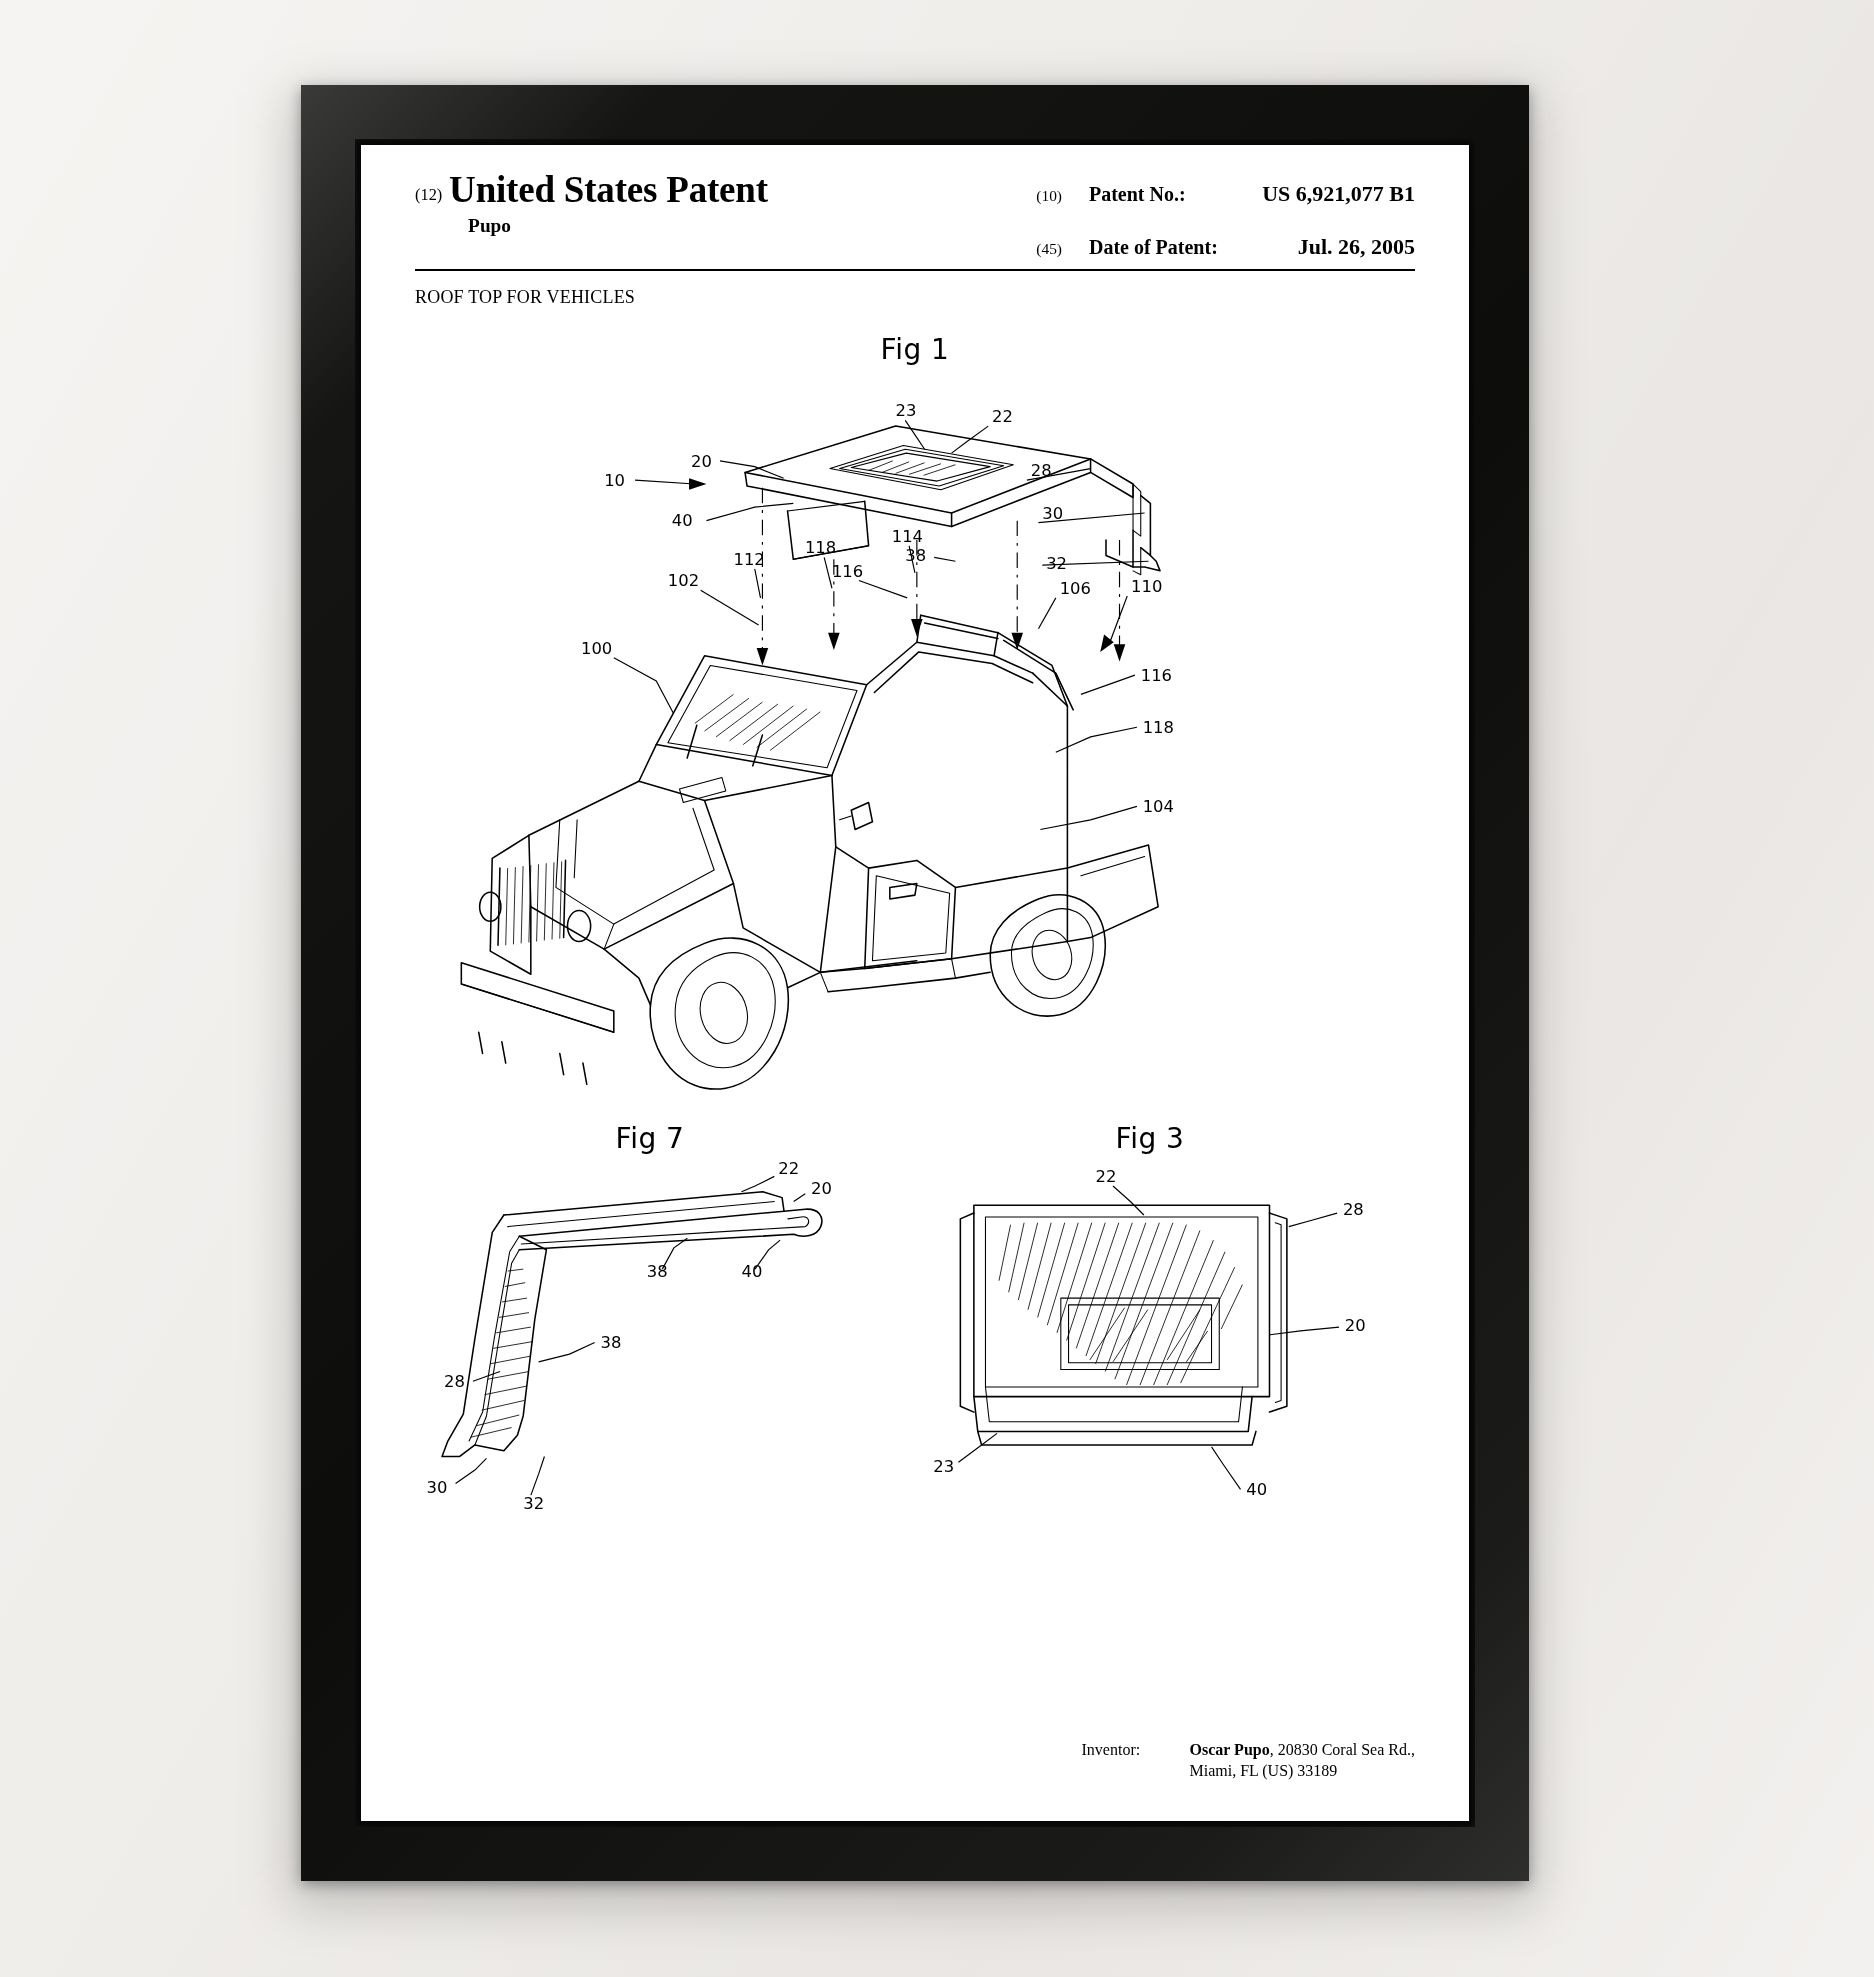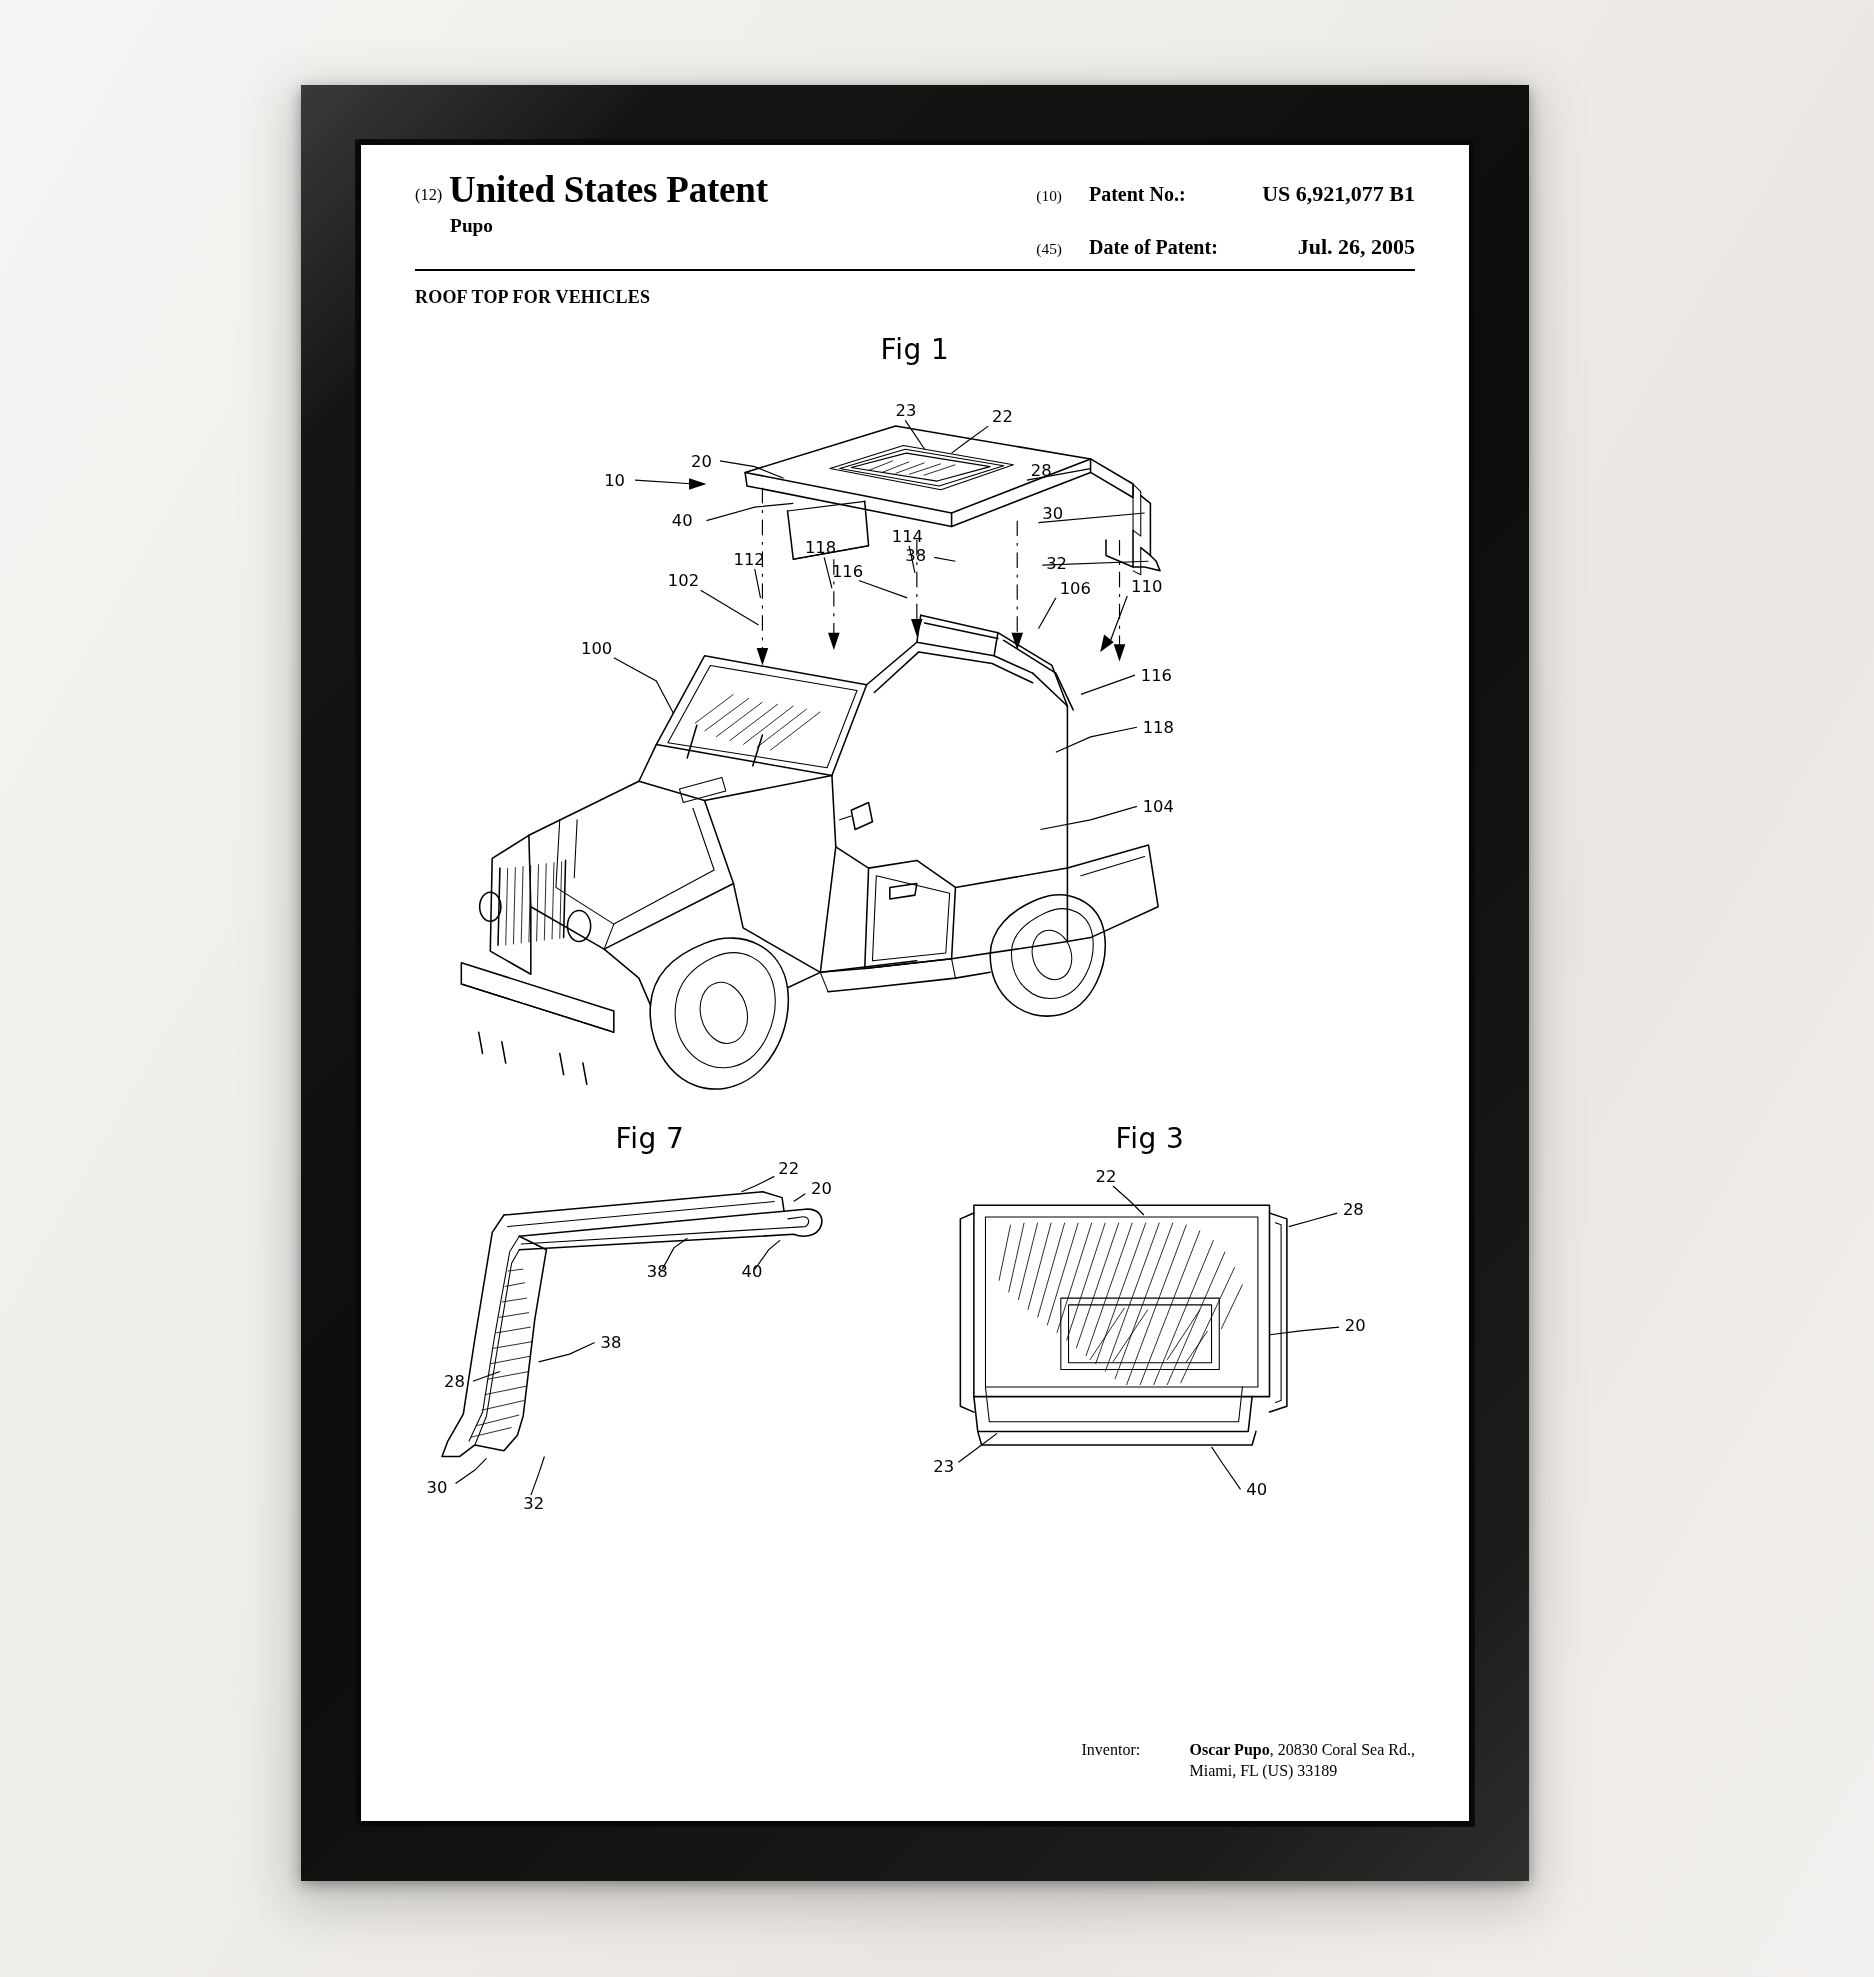--- a/index.html
+++ b/index.html
@@ -89,41 +89,41 @@
     font-size: 37px;
     font-weight: bold;
     line-height: 1.02;
     letter-spacing: -0.2px;
     white-space: nowrap;
   }
   .inventor-surname {
     font-size: 19.3px;
     font-weight: bold;
     margin-top: 5.8px;
-    margin-left: 1px;
+    margin-left: 19px;
   }
   .hdr-right {
     display: grid;
     grid-template-columns: auto auto auto;
     column-gap: 11.6px;
     row-gap: 5.8px;
     align-items: baseline;
     padding-top: 9.7px;
     gap: 27px;
   }
   .hdr-right .num { font-size: 15.4px; }
   .hdr-right .lbl { font-size: 20px; font-weight: bold; white-space: nowrap; }
   .hdr-right .val { font-size: 22px; font-weight: bold; text-align: right; white-space: nowrap; padding-left: 17.4px;}
   .rule {
     border-bottom: 2.4px solid #000;
     margin: 9.7px 0 0 0;
   }
   .doc-title {
     font-size: 18px;
-    font-weight: bold;
+    font-weight: normal;
     letter-spacing: 0.2px;
     margin-top: 15.4px;
   }
 
   
   .fig-caption {
     font-family: "DejaVu Sans", sans-serif;
     font-size: 28px;
     text-align: center;
     letter-spacing: 0.5px;

